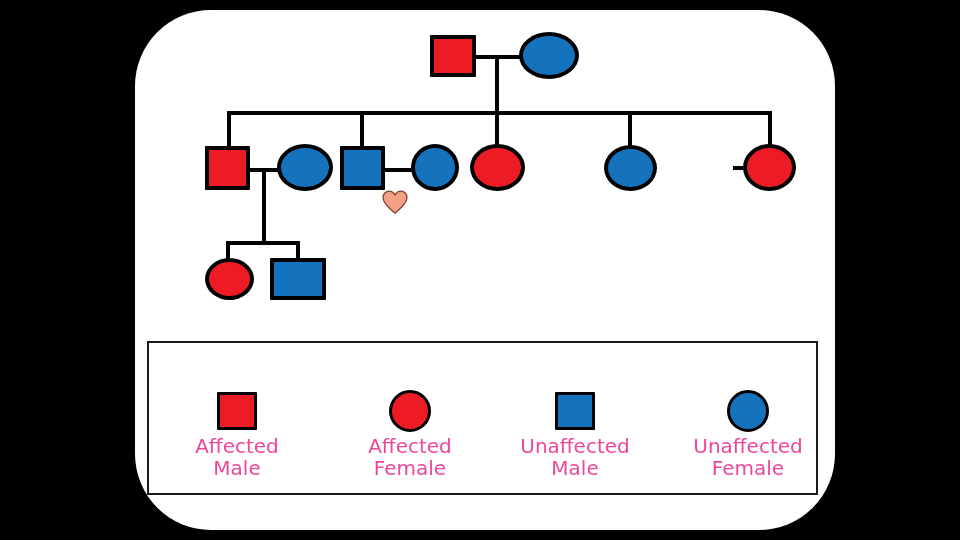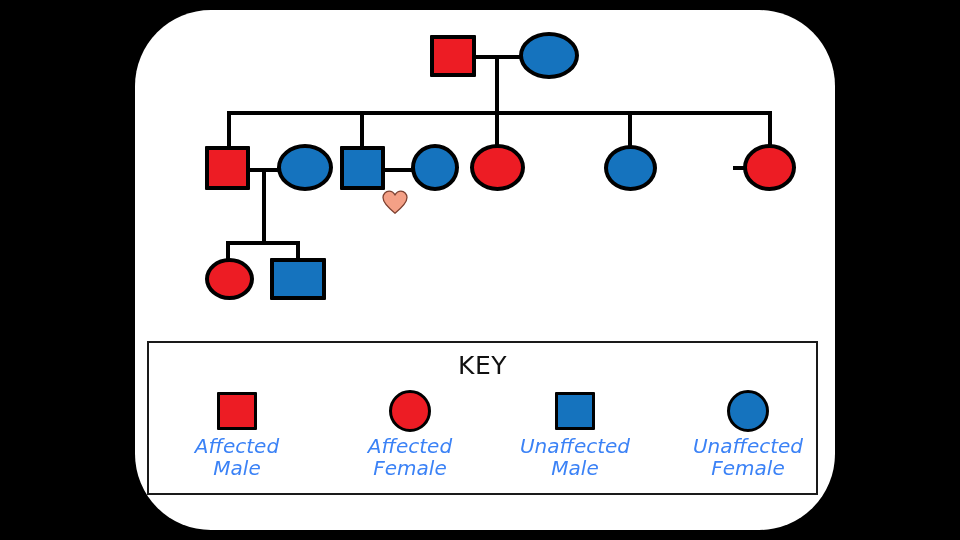--- a/index.html
+++ b/index.html
@@ -94,22 +94,21 @@
   .key-entry .swatch {
     box-sizing: border-box;
     border: 3px solid #000000;
     width: 40px;
     height: 38px;
   }
   .key-entry .swatch.ci { border-radius: 50%; width: 42px; height: 42px; }
   .key-label {
     font-size: 20px;
     line-height: 1.12;
-    color: #3b82f6;
-    font-style: italic;
+    color: #ec4899;
   }
 </style>
 </head>
 <body>
 
 <div id="stage">
 
   <div id="card"></div>
 
   <div id="pedigree-chart">
@@ -152,21 +151,20 @@
 
     <div id="heart-cursor">
       <svg viewBox="0 0 32 30" width="26" height="24" aria-hidden="true">
         <path d="M16 29 C6 21 1 15 1 9.5 C1 4.8 4.6 1.5 8.6 1.5 C11.6 1.5 14.3 3.3 16 6.1 C17.7 3.3 20.4 1.5 23.4 1.5 C27.4 1.5 31 4.8 31 9.5 C31 15 26 21 16 29 Z" fill="#F4A086" stroke="#7d4030" stroke-width="1.6"></path>
       </svg>
     </div>
 
   </div>
 
   <div id="key-box">
-    <div id="key-title">KEY</div>
 
     <div class="key-entry" style="left:4px;">
       <div class="swatch-wrap">
         <span class="swatch sq affected"></span>
       </div>
       <div class="key-label">
         <div>Affected</div>
         <div>Male</div>
       </div>
     </div>

